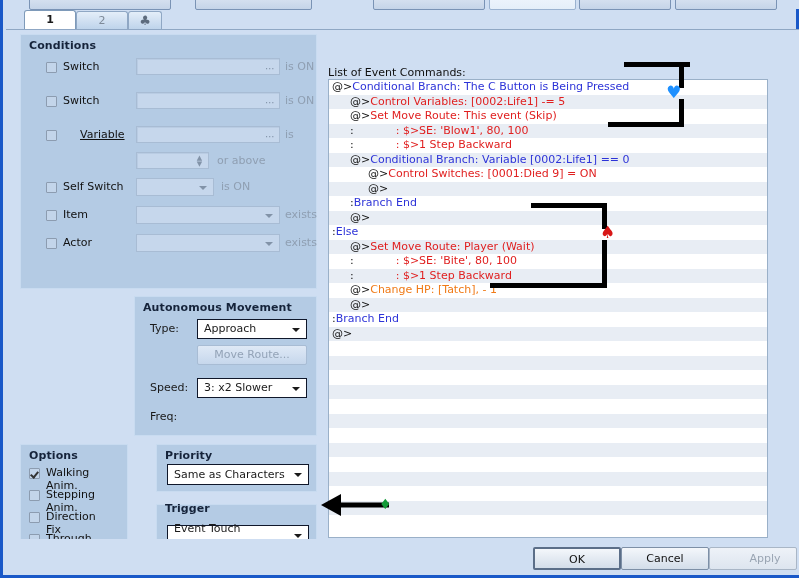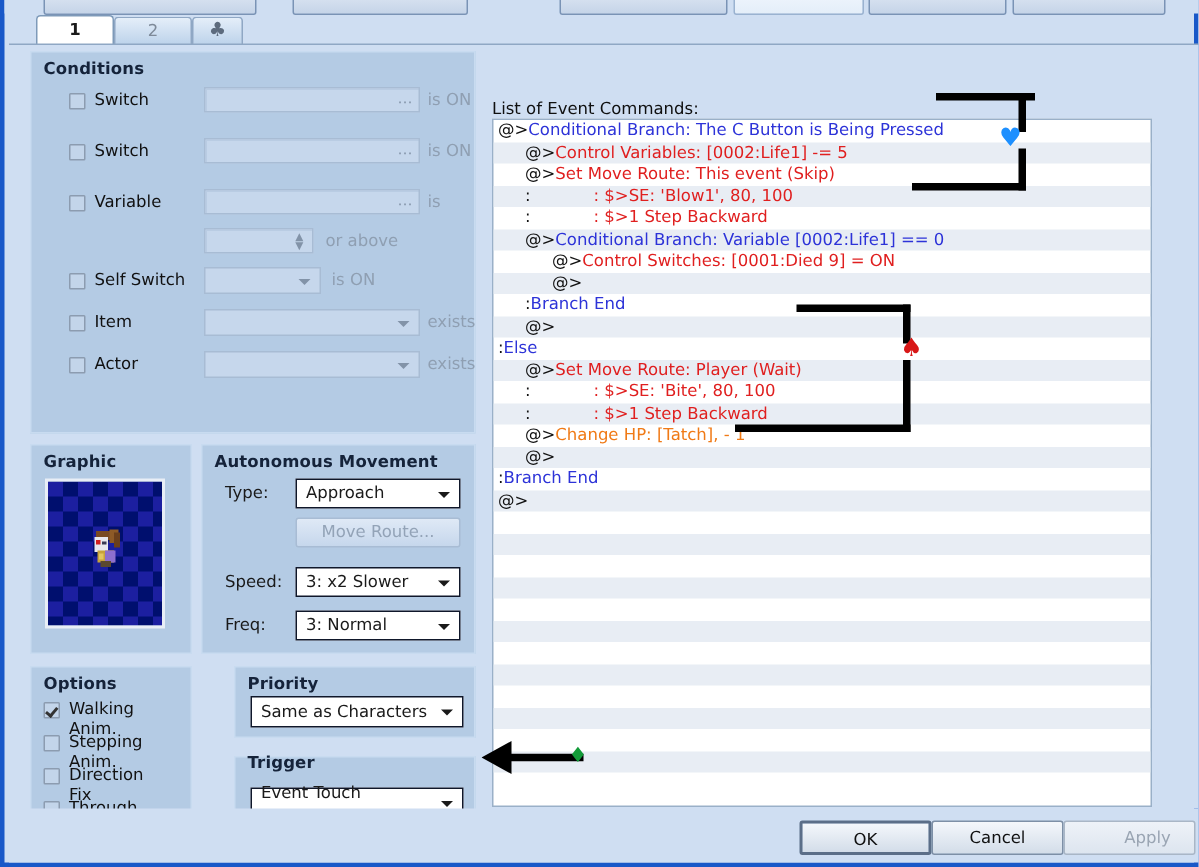--- a/index.html
+++ b/index.html
@@ -234,21 +234,21 @@
         <div class="chk" style="left:25px;top:5px;"></div>
         <div class="cond-label" style="left:42px;top:3px;">Switch</div>
         <div class="txtfield" style="left:115px;top:1px;width:144px;">
           <div class="dots">⋯</div>
         </div>
         <div class="suffix" style="left:264px;top:3px;">is ON</div>
       </div>
 
       <div class="cond-row" style="top:90px;">
         <div class="chk" style="left:25px;top:5px;"></div>
-        <div class="cond-label" style="left:42px;top:3px;">Variable</div>
+        <div class="cond-label" style="left:59px;top:3px;text-decoration:underline;">Variable</div>
         <div class="txtfield" style="left:115px;top:1px;width:144px;">
           <div class="dots">⋯</div>
         </div>
         <div class="suffix" style="left:264px;top:3px;">is</div>
       </div>
 
       <div class="cond-row" style="top:116px;">
         <div class="txtfield" style="left:115px;top:1px;width:73px;">
           <div class="spinbtns">▲<br>▼</div>
         </div>
@@ -276,60 +276,39 @@
       <div class="cond-row" style="top:198px;">
         <div class="chk" style="left:25px;top:5px;"></div>
         <div class="cond-label" style="left:42px;top:3px;">Actor</div>
         <div class="combo" style="left:115px;top:1px;width:144px;">
           <span class="arrow"></span>
         </div>
         <div class="suffix" style="left:264px;top:3px;">exists</div>
       </div>
     </div>
 
-    <div class="group" id="graphic-group">
-      <div class="glabel">Graphic</div>
-      <div id="graphic-thumb">
-        <svg id="sprite" viewBox="0 0 26 30">
-          <rect x="7" y="4" width="12" height="6" fill="#7a4b22"></rect>
-          <rect x="16" y="3" width="6" height="9" fill="#8d5a27"></rect>
-          <rect x="19" y="5" width="4" height="10" fill="#6b3f1c"></rect>
-          <rect x="6" y="8" width="9" height="10" fill="#e8e8ee"></rect>
-          <rect x="7" y="10" width="3" height="3" fill="#d02020"></rect>
-          <rect x="11" y="11" width="3" height="2" fill="#3a3a55"></rect>
-          <rect x="8" y="17" width="11" height="8" fill="#c8a33c"></rect>
-          <rect x="13" y="17" width="7" height="8" fill="#8d6fcf"></rect>
-          <rect x="9" y="19" width="3" height="4" fill="#e3c660"></rect>
-          <rect x="10" y="24" width="7" height="4" fill="#5a4830"></rect>
-        </svg>
-      </div>
-    </div>
 
     <div class="group" id="movement-group">
       <div class="glabel">Autonomous Movement</div>
 
       <div class="mv-label" style="left:15px;top:25px;">Type:</div>
       <div class="combo enabled" style="left:62px;top:22px;width:110px;height:20px;">
         <span class="ctext">Approach</span>
         <span class="arrow" style="top:8px;"></span>
       </div>
 
       <div class="btn-disabled" style="left:62px;top:48px;width:110px;">Move Route...</div>
 
       <div class="mv-label" style="left:15px;top:84px;">Speed:</div>
       <div class="combo enabled" style="left:62px;top:81px;width:110px;height:20px;">
         <span class="ctext">3: x2 Slower</span>
         <span class="arrow" style="top:8px;"></span>
       </div>
 
       <div class="mv-label" style="left:15px;top:113px;">Freq:</div>
-      <div class="combo enabled" style="left:62px;top:110px;width:110px;height:20px;">
-        <span class="ctext">3: Normal</span>
-        <span class="arrow" style="top:8px;"></span>
-      </div>
     </div>
 
     <div class="group" id="options-group">
       <div class="glabel">Options</div>
       <div class="opt-row" style="top:20px;">
         <div class="chk checked"></div>
         <div class="olabel">Walking Anim.</div>
       </div>
       <div class="opt-row" style="top:42px;">
         <div class="chk"></div>

